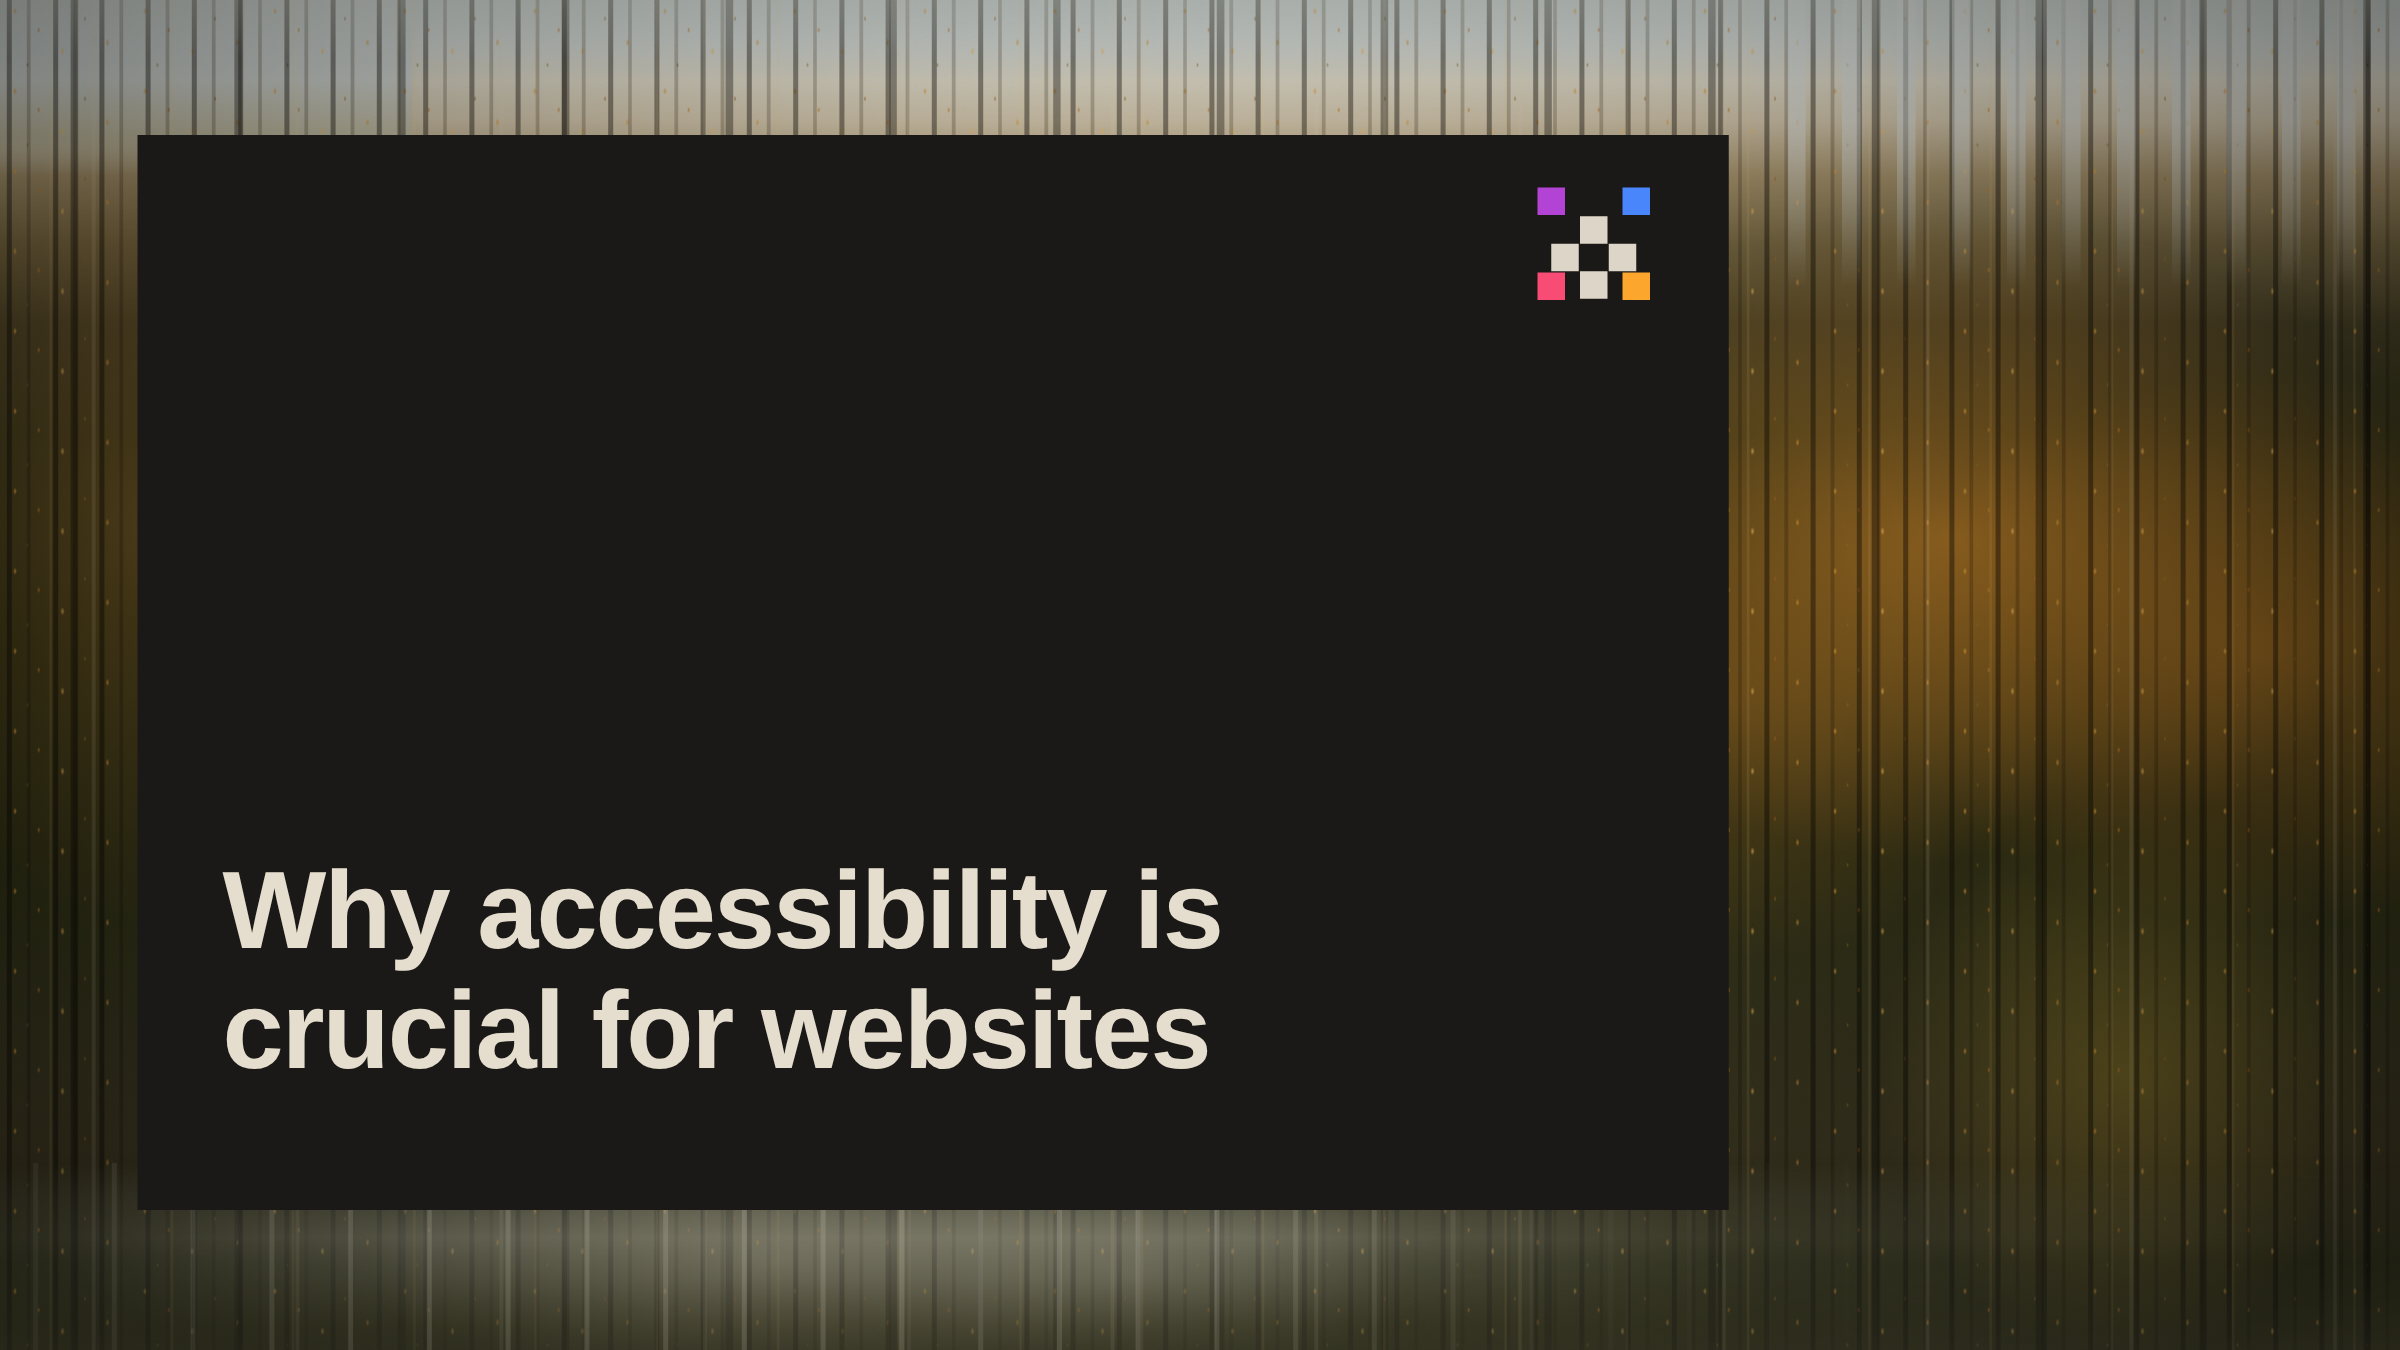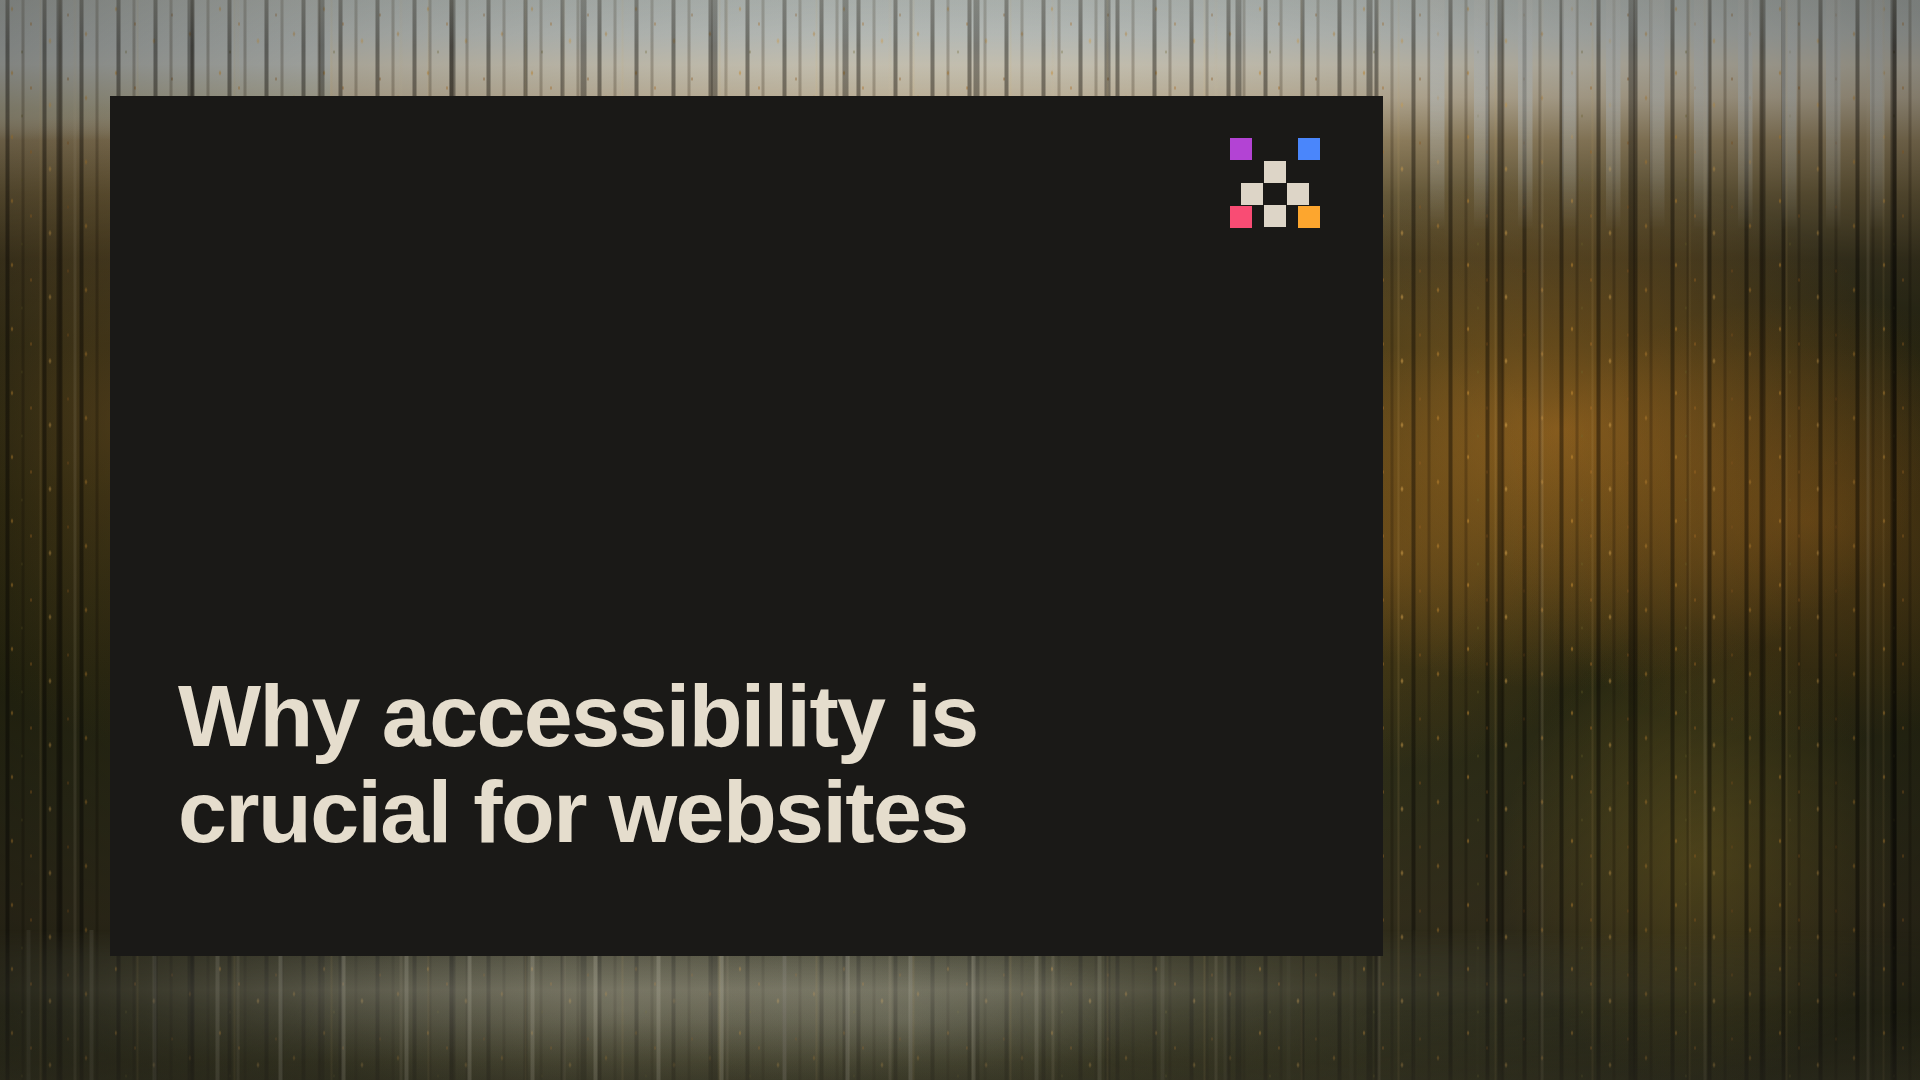--- a/index.html
+++ b/index.html
@@ -186,21 +186,21 @@
     opacity:.55;
   }
 
   .bg-vignette {
     background:radial-gradient(ellipse 1250px 760px at 50% 46%, rgba(0,0,0,0) 42%, rgba(0,0,0,.40) 100%);
   }
 
   
   #card {
     position:absolute;
-    left:110px; top:96px;
+    left:110px; top:108px;
     width:1273px; height:860px;
     background:#1a1917;
     overflow:hidden;
   }
 
   
   #logo {
     position:absolute;
     right:63px; top:42px;
     width:90px; height:90px;

